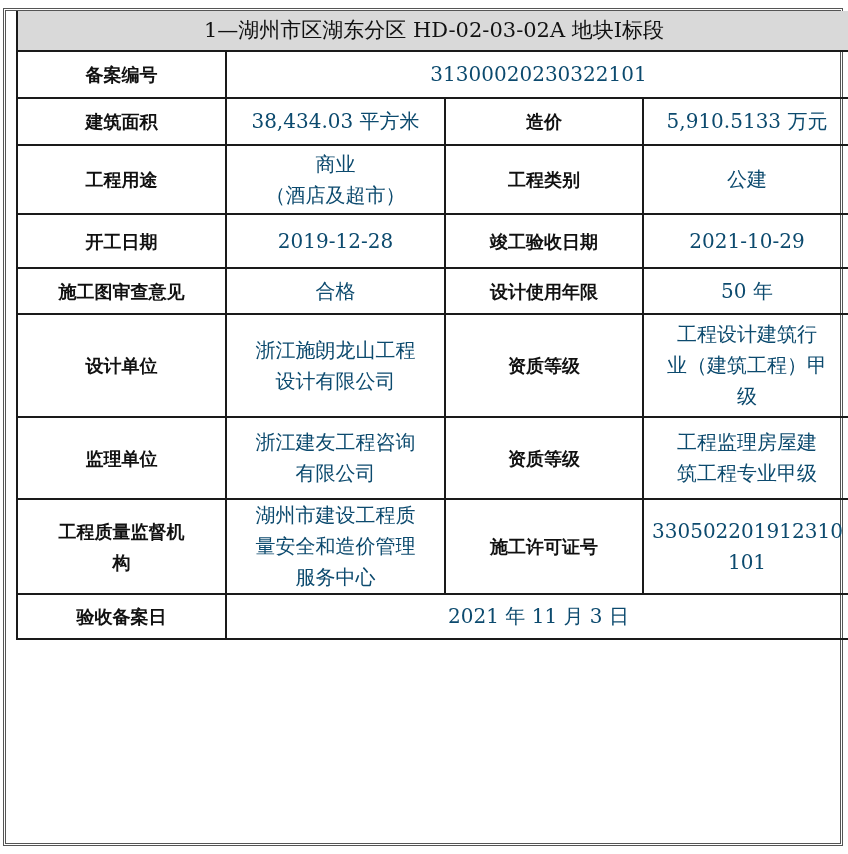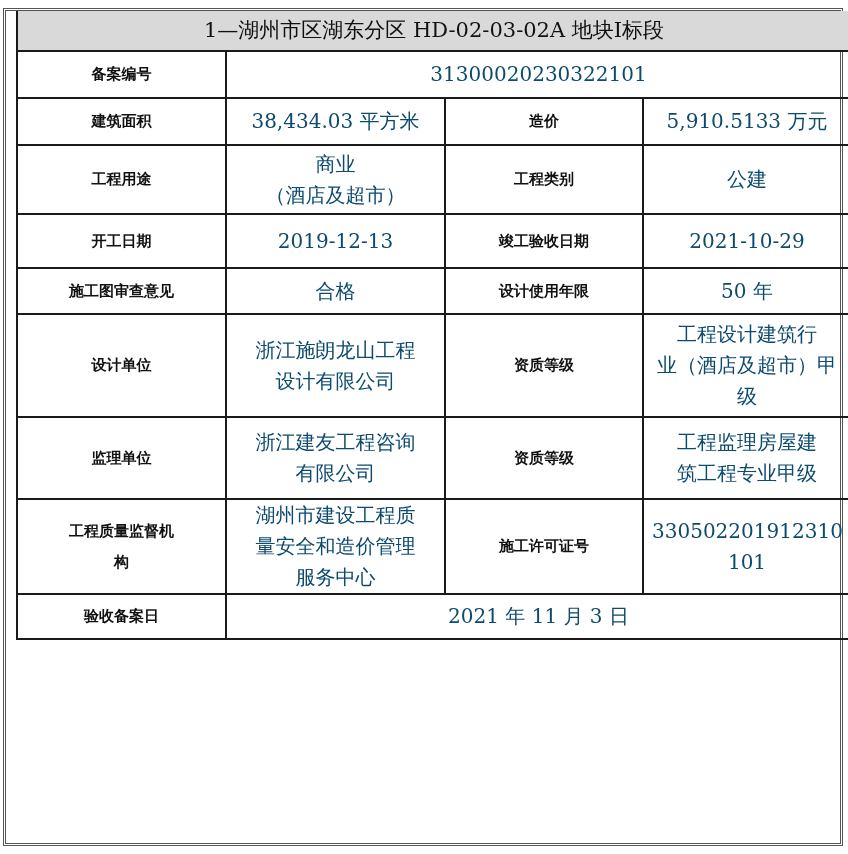--- a/index.html
+++ b/index.html
@@ -15,21 +15,21 @@
   td {
     border: 2px solid #1a1a1a; text-align: center; vertical-align: middle;
     padding: 0 8px; box-sizing: border-box; line-height: 31px;
   }
   .hdr {
     background: #d9d9d9; font-family: "DejaVu Serif", "Liberation Serif", serif;
     font-size: 21px; color: #111; height: 40px; border-top: none;
   }
   .lbl {
     font-family: "DejaVu Sans", "Liberation Sans", sans-serif;
-    font-weight: bold; font-size: 15px; color: #111;
+    font-weight: bold; font-size: 18px; color: #111;
   }
   .val {
     font-family: "DejaVu Serif", "Liberation Serif", serif;
     font-size: 20px; color: #0c4a6e;
   }
   .line { display: block; }
 </style>
 </head>
 <body>
 
@@ -60,40 +60,40 @@
     <td class="lbl">工程用途</td>
     <td class="val">
       <span class="line">商业</span>
       <span class="line">（酒店及超市）</span>
     </td>
     <td class="lbl">工程类别</td>
     <td class="val">公建</td>
   </tr>
   <tr style="height:54px">
     <td class="lbl">开工日期</td>
-    <td class="val">2019-12-13</td>
+    <td class="val">2019-12-28</td>
     <td class="lbl">竣工验收日期</td>
     <td class="val">2021-10-29</td>
   </tr>
   <tr style="height:46px">
     <td class="lbl">施工图审查意见</td>
     <td class="val">合格</td>
     <td class="lbl">设计使用年限</td>
     <td class="val">50 年</td>
   </tr>
   <tr style="height:103px">
     <td class="lbl">设计单位</td>
     <td class="val">
       <span class="line">浙江施朗龙山工程</span>
       <span class="line">设计有限公司</span>
     </td>
     <td class="lbl">资质等级</td>
     <td class="val">
       <span class="line">工程设计建筑行</span>
-      <span class="line">业（酒店及超市）甲</span>
+      <span class="line">业（建筑工程）甲</span>
       <span class="line">级</span>
     </td>
   </tr>
   <tr style="height:82px">
     <td class="lbl">监理单位</td>
     <td class="val">
       <span class="line">浙江建友工程咨询</span>
       <span class="line">有限公司</span>
     </td>
     <td class="lbl">资质等级</td>

